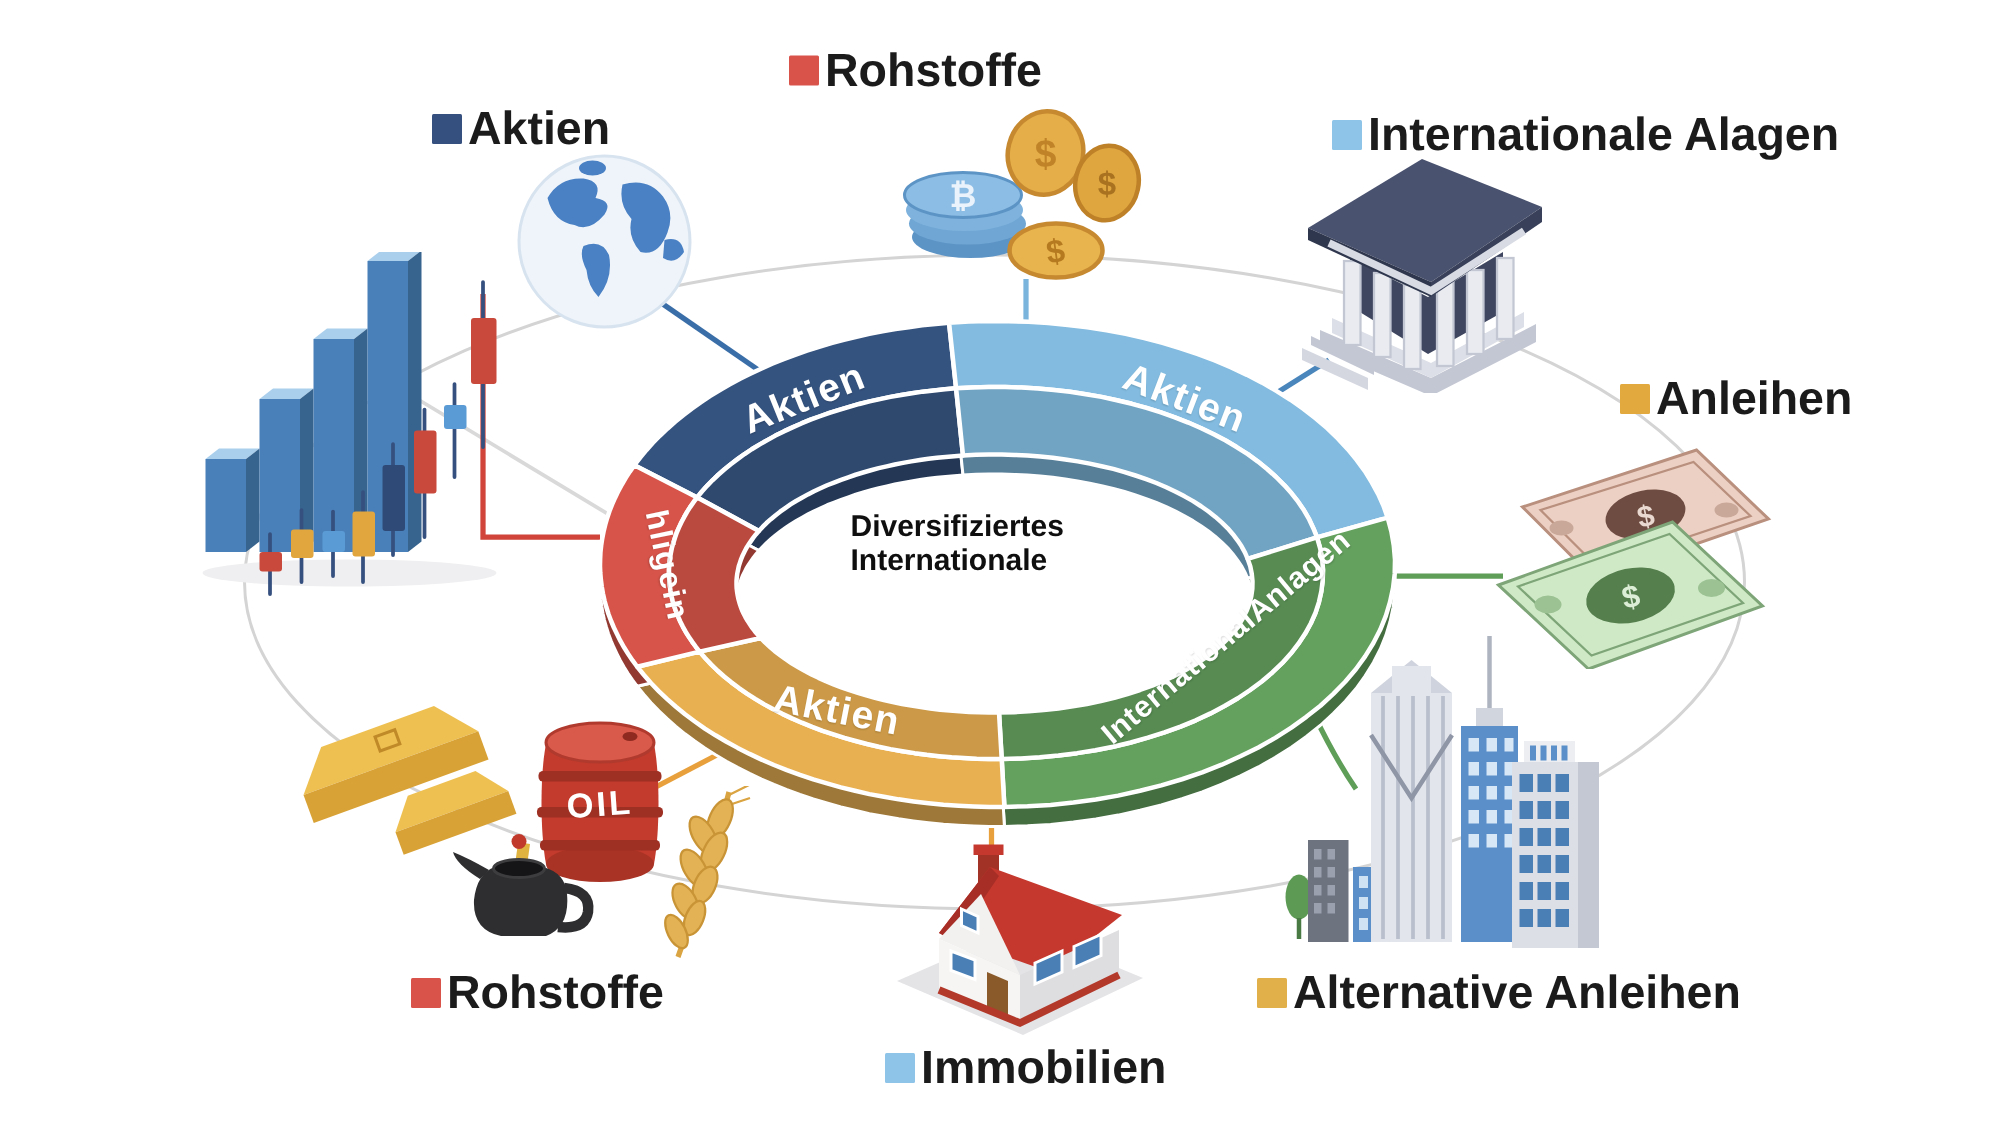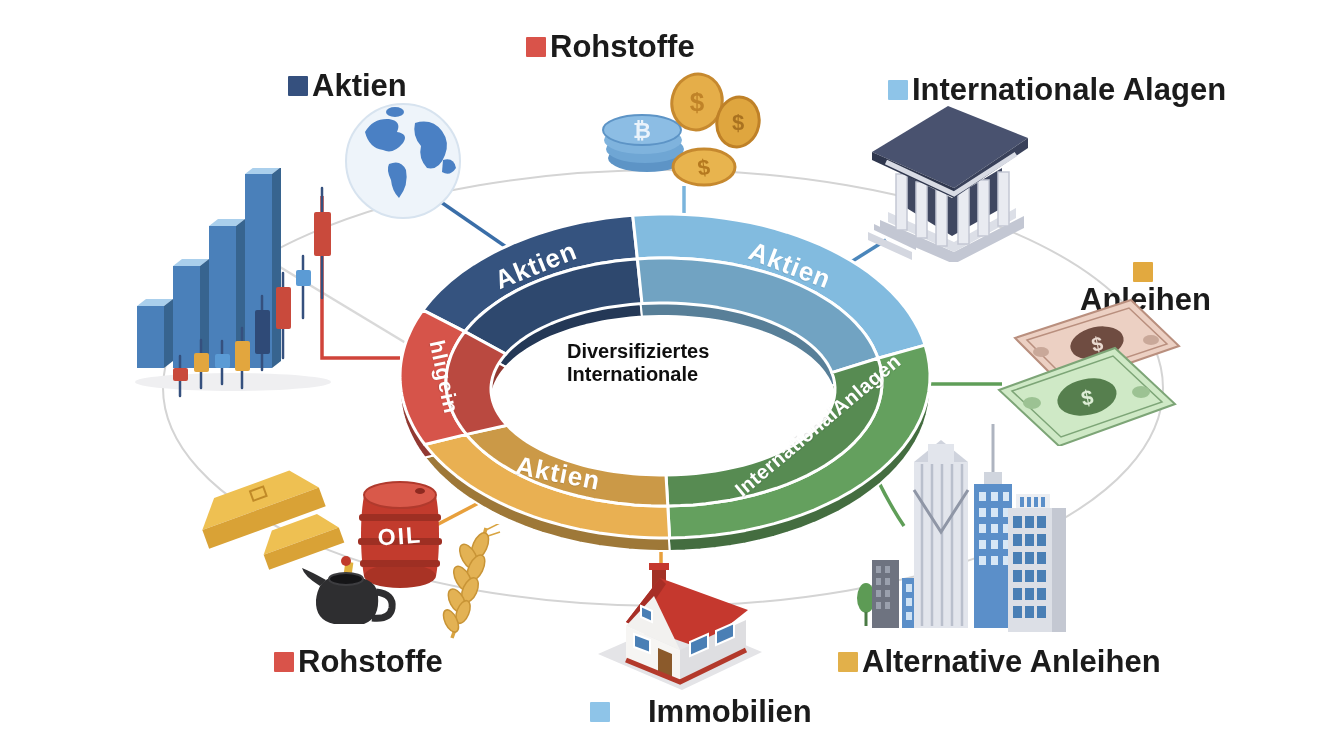--- a/index.html
+++ b/index.html
@@ -18,23 +18,23 @@
   .seg-2{left:703px;top:414px;width:230px;font-size:20px;transform:rotate(-40deg);letter-spacing:.5px;}
   .seg-3{left:488px;top:458px;width:140px;font-size:26px;transform:rotate(11deg);}
   .seg-4{left:379px;top:365px;width:130px;font-size:21px;transform:rotate(78deg);}
   
   .legend-item{position:absolute;display:flex;align-items:center;color:#1b1b1b;
                font-weight:700;font-size:31px;white-space:nowrap;}
   .legend-item .sq{width:20px;height:20px;margin-right:4px;flex:0 0 auto;border-radius:1px;}
   .lg-0{left:288px;top:68px;}
   .lg-1{left:526px;top:29px;}
   .lg-2{left:888px;top:72px;}
-  .lg-3{left:1080px;top:262px;flex-direction:column;}
+  .lg-3{left:1080px;top:248px;}
   .lg-4{left:838px;top:644px;}
-  .lg-5{left:590px;top:694px;gap:34px;}
+  .lg-5{left:590px;top:694px;}
   .lg-6{left:274px;top:644px;}
 </style>
 </head>
 <body>
 
 <div class="stage">
 
   <svg class="layer" width="1344" height="752">
     <ellipse cx="663" cy="388" rx="500" ry="218" fill="none" stroke="#d4d4d4" stroke-width="2"></ellipse>
     <line x1="265" y1="258" x2="434" y2="360" stroke="#d9d9d9" stroke-width="2.5"></line>

